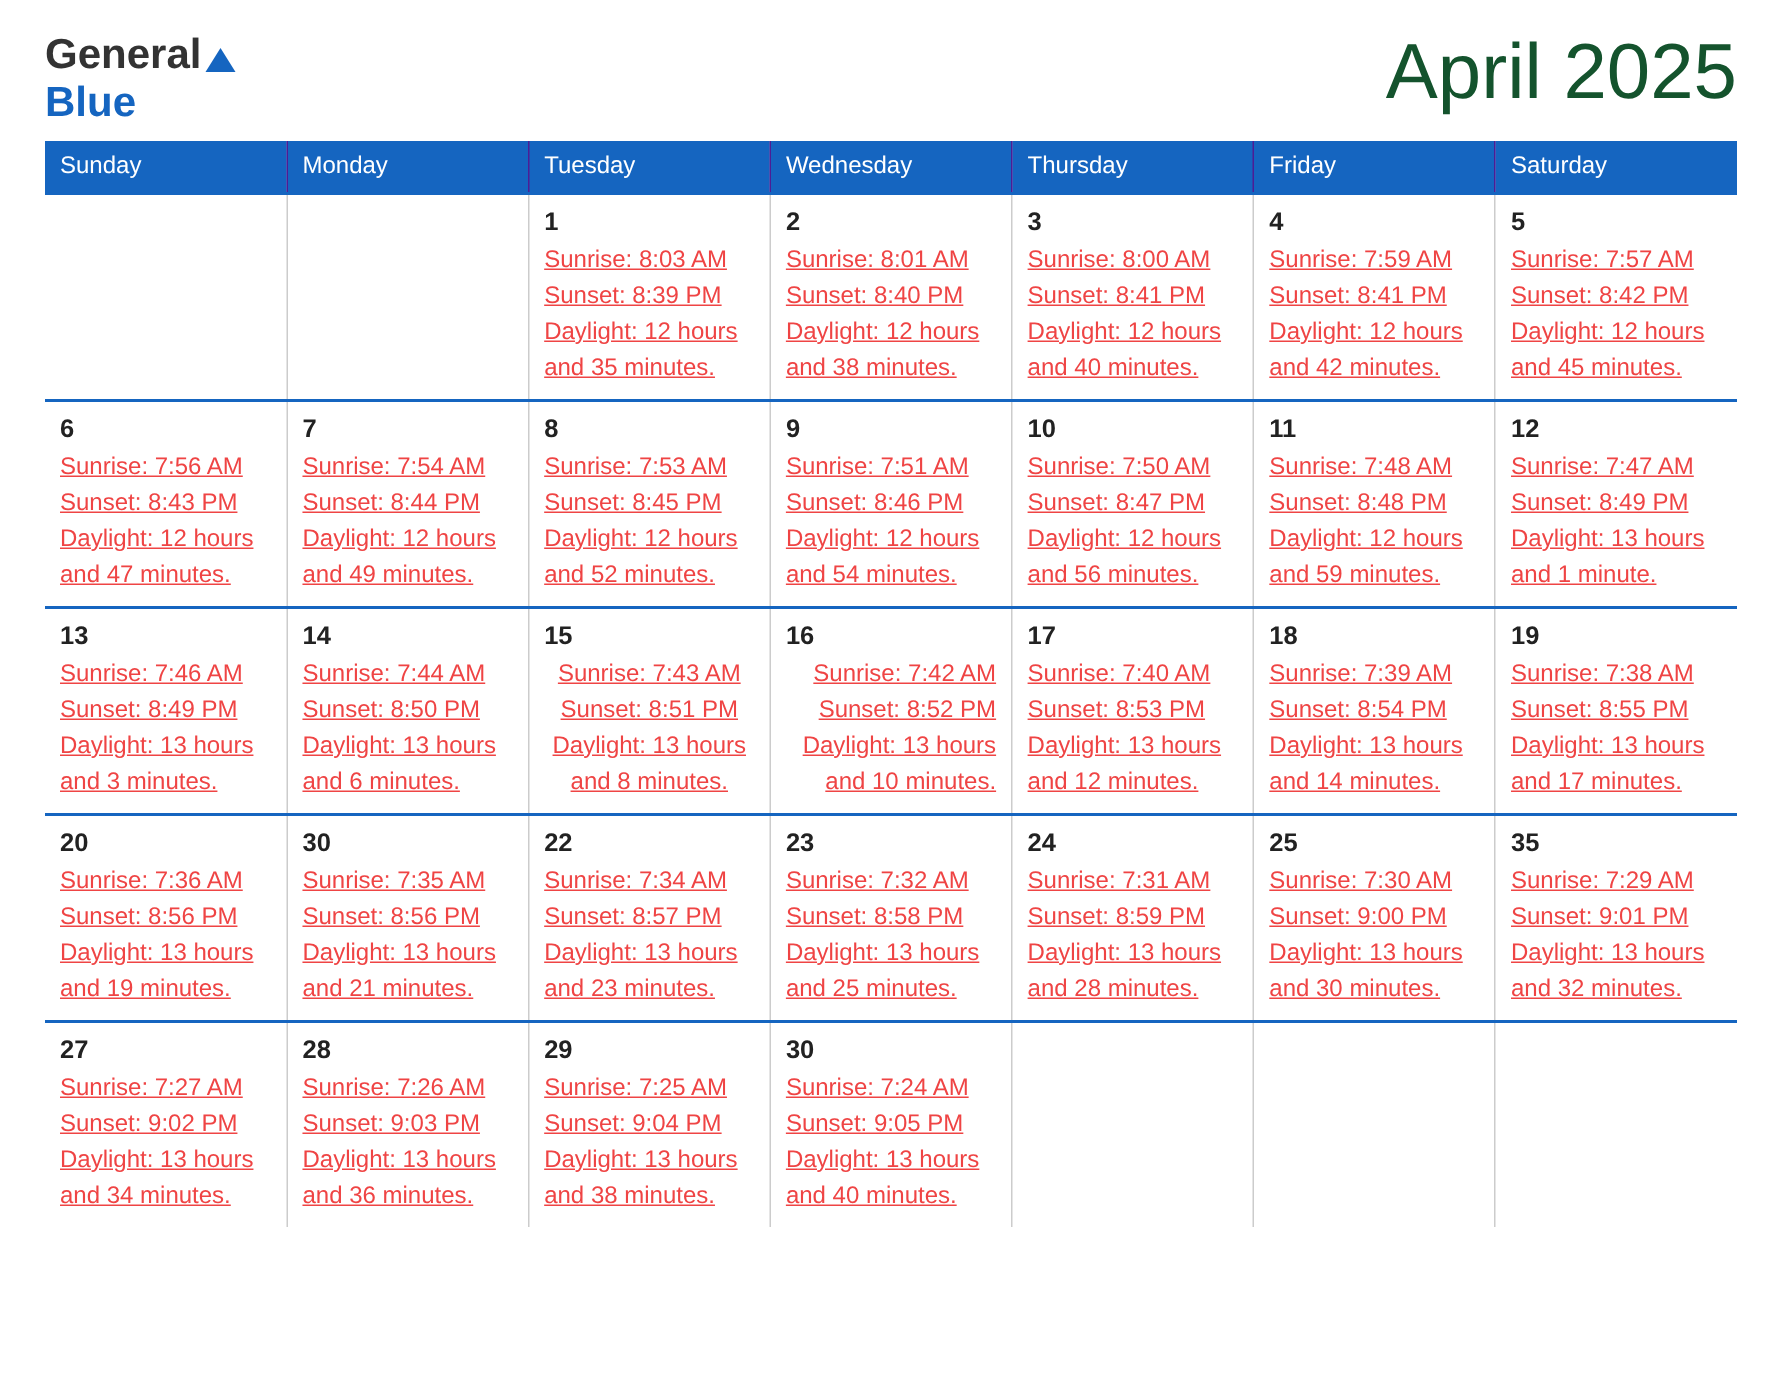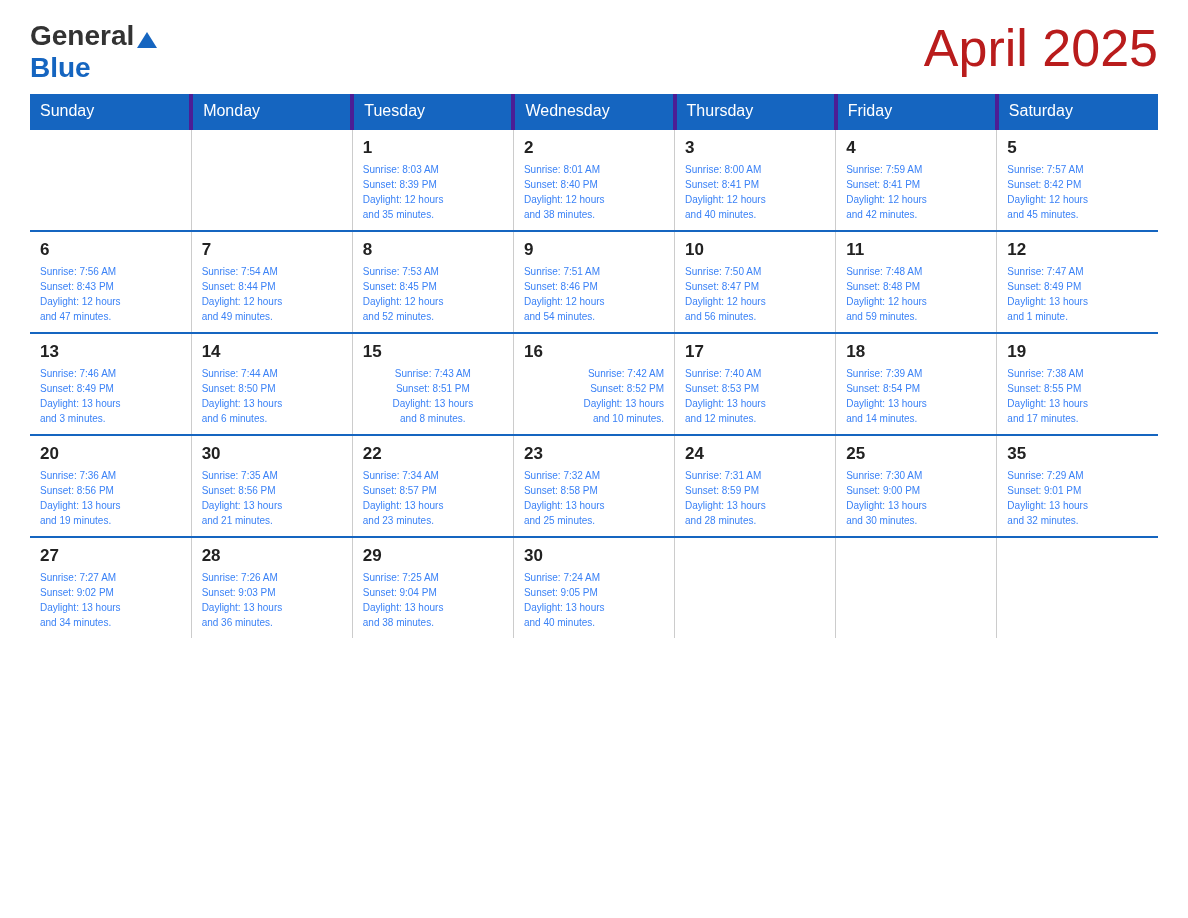--- a/index.html
+++ b/index.html
@@ -44,21 +44,21 @@
       border-bottom: 16px solid #1565C0;
       margin-left: 3px;
       margin-bottom: 4px;
     }
     .title-block {
       text-align: right;
     }
     .month-title {
       font-size: 52px;
       font-weight: normal;
-      color: #b91c1c;
+      color: #14532d;
       line-height: 1.1;
     }
     .location-title {
       font-size: 20px;
       color: #444;
       margin-top: 4px;
     }
     .calendar {
       width: 100%;
       border-collapse: collapse;
@@ -66,21 +66,21 @@
     }
     .calendar thead tr {
       background-color: #1565C0;
       color: #fff;
     }
     .calendar thead th {
       padding: 8px 10px;
       text-align: left;
       font-size: 16px;
       font-weight: normal;
-      border-right: 4px solid #4c1d95;
+      border-right: 1px solid #4c1d95;
     }
     .calendar thead th:last-child {
       border-right: none;
     }
     .calendar tbody tr {
       border-top: 2px solid #1565C0;
     }
     .calendar tbody td {
       vertical-align: top;
       padding: 8px 10px;
@@ -91,23 +91,24 @@
     .calendar tbody td:last-child {
       border-right: none;
     }
     .day-number {
       font-size: 17px;
       color: #222;
       font-weight: bold;
       margin-bottom: 4px;
     }
     .day-info {
-      font-size: 10px;
-      color: #3b82f6;
+      font-size: 16px;
+      color: #ef4444;
       line-height: 1.5;
+      text-decoration: underline;
     }
     .empty-cell {
       background: #fff;
     }
   </style>
 </head>
 <body>
 
 <div class="header">
   <div class="logo-wrapper">

